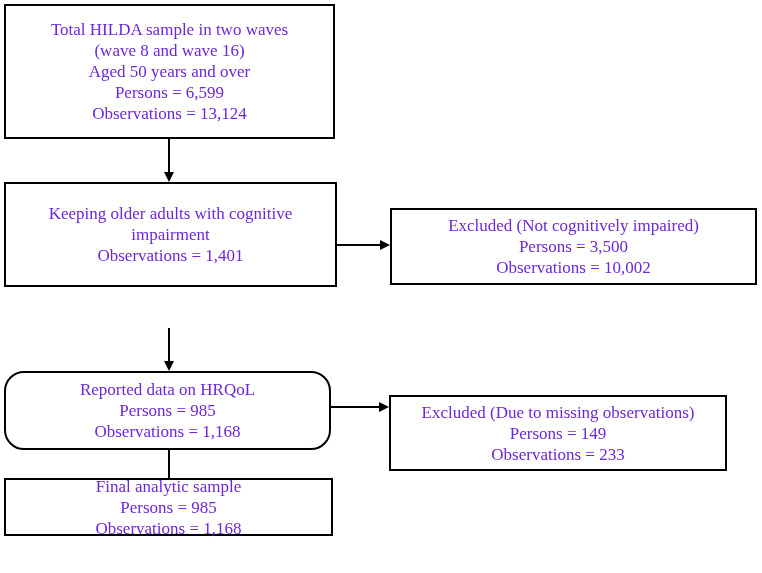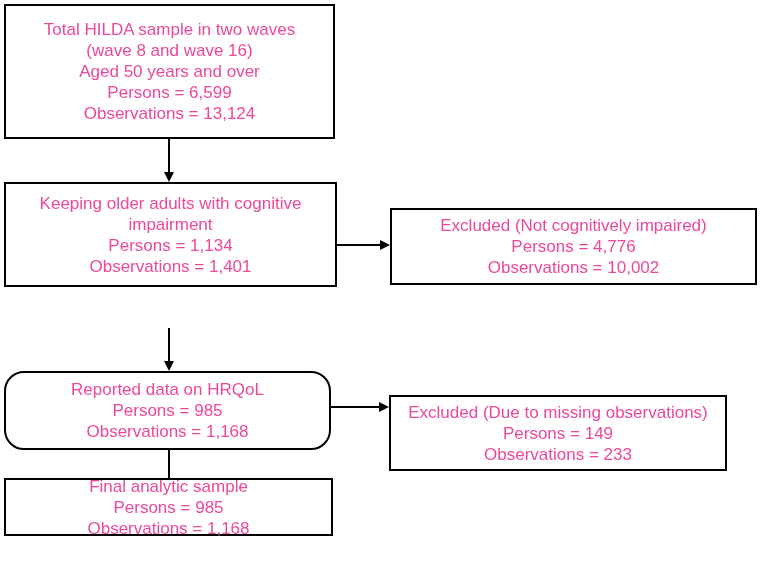--- a/index.html
+++ b/index.html
@@ -5,22 +5,22 @@
   html, body {
     margin: 0;
     padding: 0;
     background: #ffffff;
   }
   .canvas {
     position: relative;
     width: 762px;
     height: 573px;
     background: #ffffff;
-    font-family: Liberation Sans, sans-serif;
-    color: #ec4899;
+    font-family: Liberation Serif, serif;
+    color: #6d28d9;
     overflow: hidden;
   }
   .box {
     position: absolute;
     box-sizing: border-box;
     border: 2px solid #000000;
     background: #ffffff;
     display: flex;
     flex-direction: column;
     justify-content: center;
@@ -100,32 +100,31 @@
   </div>
 
   <div class="arrow-v" id="arrow-1">
     <div class="shaft-v"></div>
     <div class="head-down"></div>
   </div>
 
   <div class="box" id="node-cognitive">
     <div class="line">Keeping older adults with cognitive</div>
     <div class="line">impairment</div>
-    <div class="line">Persons = 1,134</div>
     <div class="line">Observations = 1,401</div>
   </div>
 
   <div class="arrow-h" id="arrow-4">
     <div class="shaft-h"></div>
     <div class="head-right"></div>
   </div>
 
   <div class="box" id="node-excl-1">
     <div class="line">Excluded (Not cognitively impaired)</div>
-    <div class="line">Persons = 4,776</div>
+    <div class="line">Persons = 3,500</div>
     <div class="line">Observations = 10,002</div>
   </div>
 
   <div class="arrow-v" id="arrow-2">
     <div class="shaft-v"></div>
     <div class="head-down"></div>
   </div>
 
   <div class="box" id="node-hrqol">
     <div class="line">Reported data on HRQoL</div>

